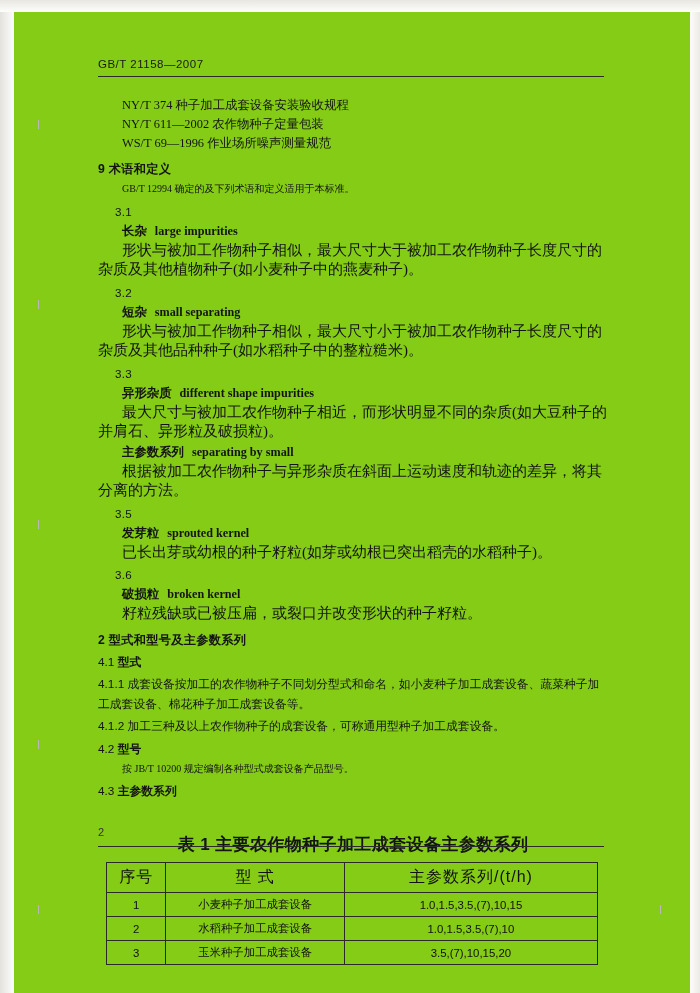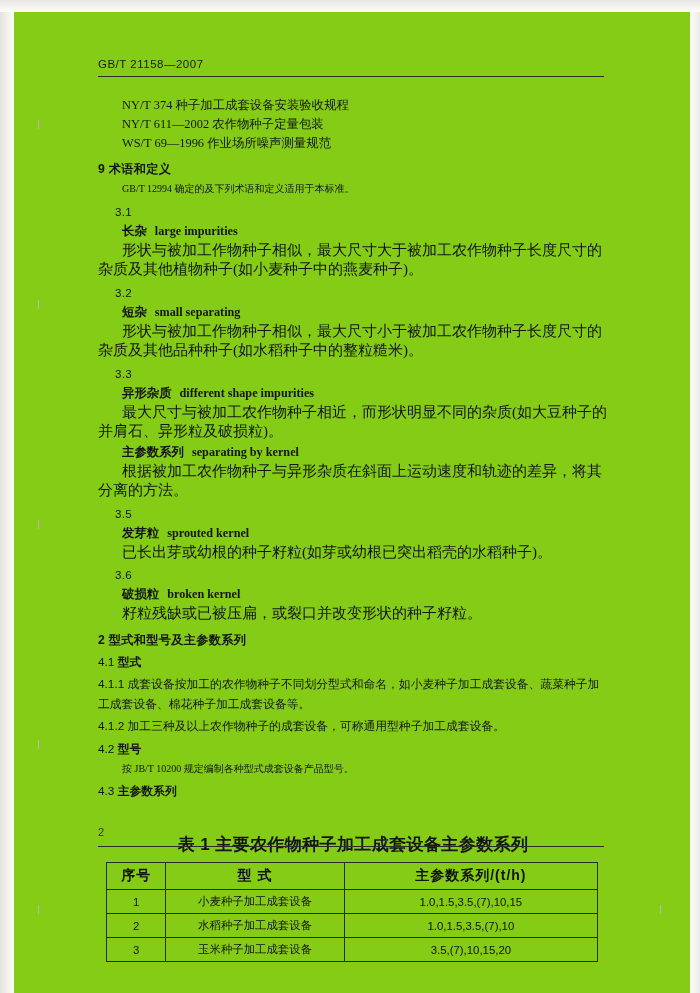--- a/index.html
+++ b/index.html
@@ -134,22 +134,22 @@
   table.maintable th,
   table.maintable td {
     border: 1px solid #2a2a2a;
     text-align: center;
     padding: 4px 2px;
     font-weight: normal;
     font-family: "Liberation Sans", sans-serif;
     color: #111;
   }
   table.maintable th {
-    font-weight: bold;
-    font-size: 14px;
+    font-weight: normal;
+    font-size: 16px;
     letter-spacing: 1px;
   }
   table.maintable td.c1 { width: 56px; }
   table.maintable td.c2 { width: 180px; }
   table.maintable td.c3 { width: 256px; }
   .pagenum {
     position: absolute;
     left: 98px;
     top: 826px;
     font-family: "Liberation Sans", sans-serif;
@@ -208,21 +208,21 @@
     </div>
     <div class="para-hang">形状与被加工作物种子相似，最大尺寸小于被加工农作物种子长度尺寸的杂质及其他品种种子(如水稻种子中的整粒糙米)。</div>
 
     <div class="clause-num">3.3</div>
     <div class="term-line">
       <span>异形杂质</span><span class="term-en">different shape impurities</span>
     </div>
     <div class="para-hang">最大尺寸与被加工农作物种子相近，而形状明显不同的杂质(如大豆种子的并肩石、异形粒及破损粒)。</div>
 
     <div class="term-line">
-      <span>主参数系列</span><span class="term-en">separating by kernel</span>
+      <span>主参数系列</span><span class="term-en">separating by small</span>
     </div>
     <div class="para-hang">根据被加工农作物种子与异形杂质在斜面上运动速度和轨迹的差异，将其分离的方法。</div>
 
     <div class="clause-num">3.5</div>
     <div class="term-line">
       <span>发芽粒</span><span class="term-en">sprouted kernel</span>
     </div>
     <div class="para-hang">已长出芽或幼根的种子籽粒(如芽或幼根已突出稻壳的水稻种子)。</div>
 
     <div class="clause-num">3.6</div>

